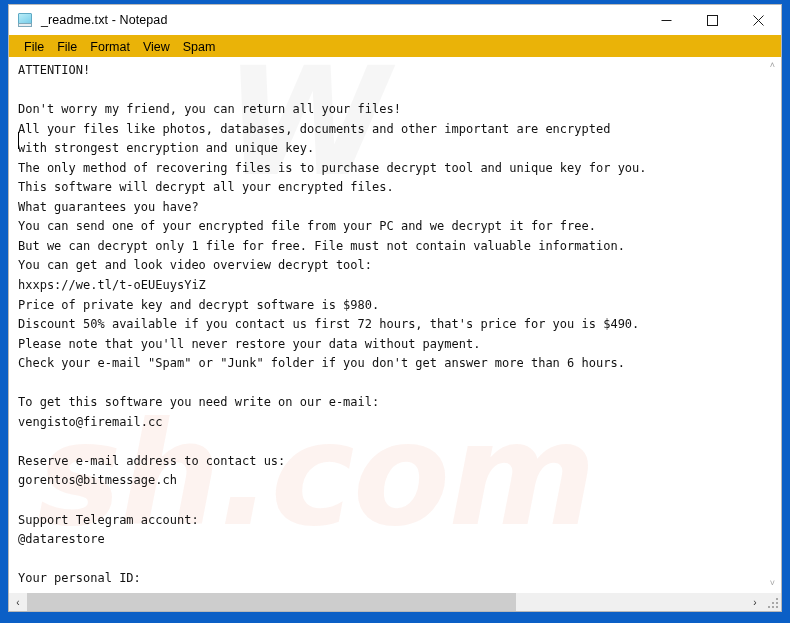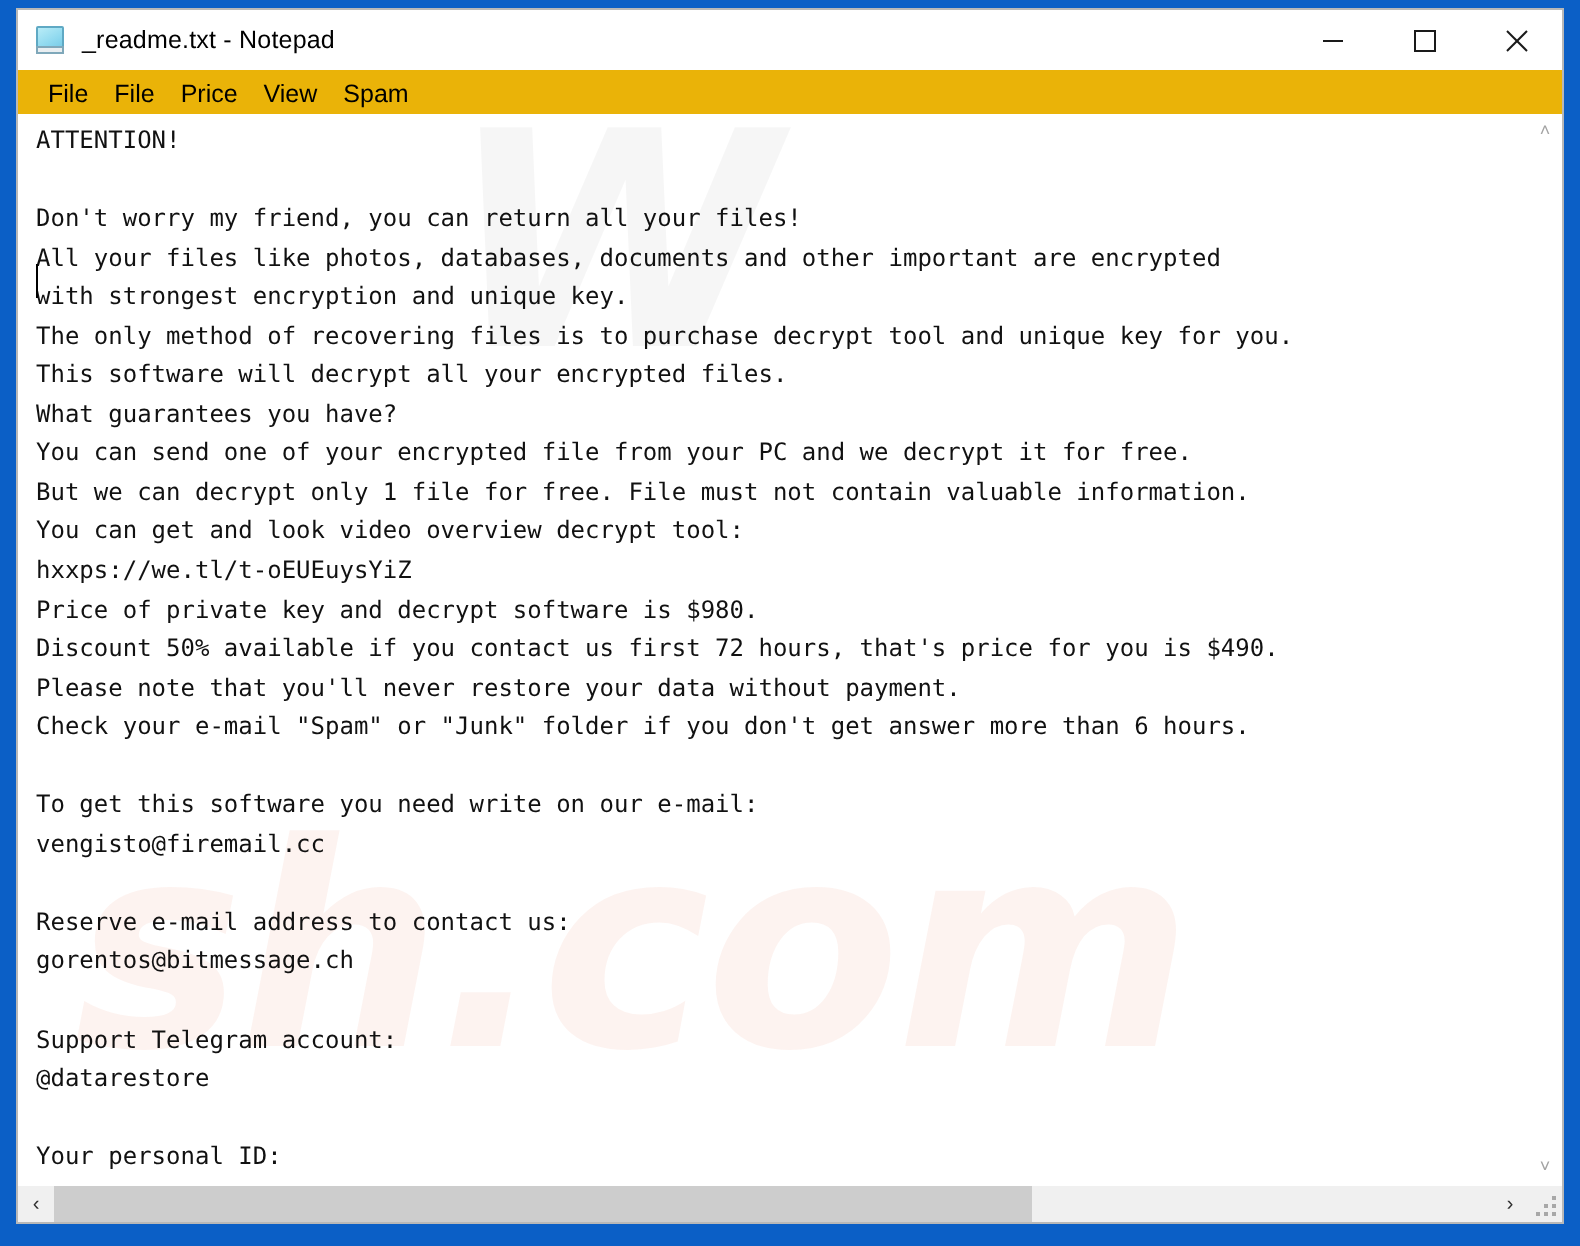--- a/index.html
+++ b/index.html
@@ -279,21 +279,21 @@
             <line x1="0.5" y1="0.5" x2="10.5" y2="10.5" stroke="#1a1a1a" stroke-width="1"></line>
             <line x1="10.5" y1="0.5" x2="0.5" y2="10.5" stroke="#1a1a1a" stroke-width="1"></line>
           </svg>
         </button>
       </div>
     </div>
 
     <div id="menu-bar">
       <div class="menu-item">File</div>
       <div class="menu-item">File</div>
-      <div class="menu-item">Price</div>
+      <div class="menu-item">Format</div>
       <div class="menu-item">View</div>
       <div class="menu-item">Spam</div>
     </div>
 
     <div id="editor-area">
 
       <div id="text-pane">
         <div id="watermark-layer">
           <div class="wm" id="wm-top">W</div>
           <div class="wm" id="wm-bottom">sh.com</div>

